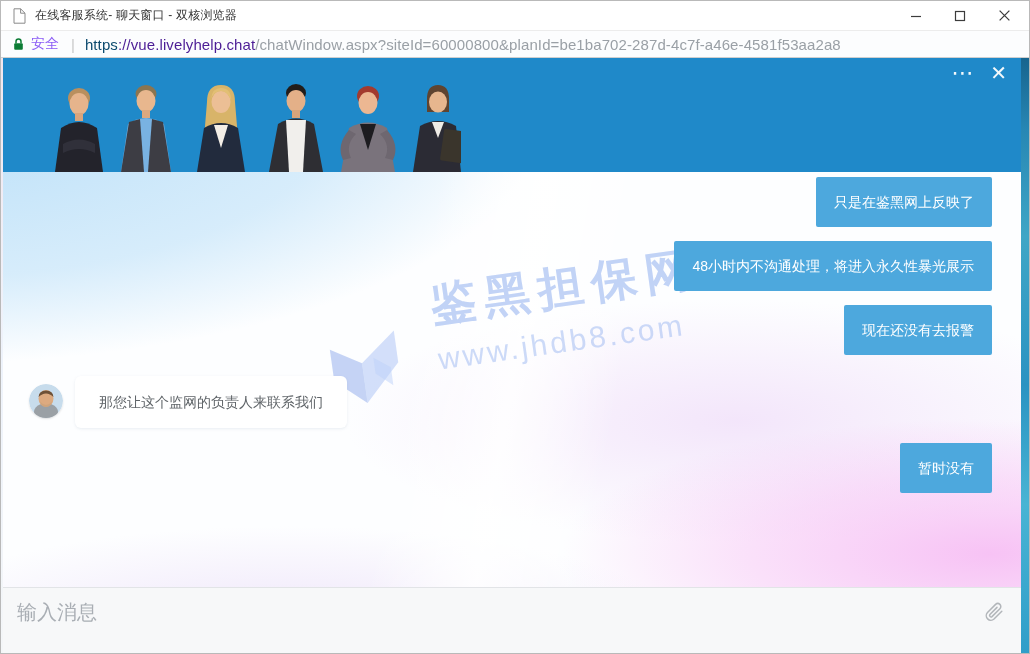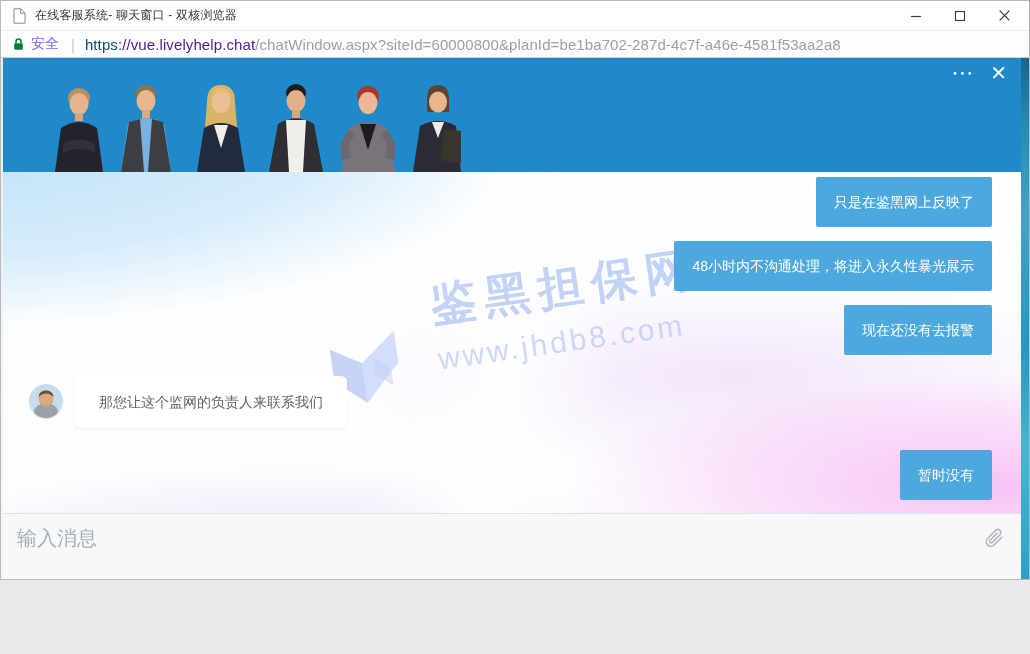--- a/index.html
+++ b/index.html
@@ -1,18 +1,18 @@
 <!DOCTYPE html>
 <html><head>
 <meta charset="utf-8">
 <style>
   html,body{margin:0;padding:0;background:#e9e9e9;}
   *{box-sizing:border-box;}
   .screen{
-    width:1030px;height:580px;
+    width:1030px;height:654px;
     font-family:"Liberation Sans","DejaVu Sans",sans-serif;
     border:1px solid #b9b9b9;
     display:flex;flex-direction:column;
     background:#fff;overflow:hidden;position:relative;
   }
   
   .titlebar{height:29px;background:#ffffff;display:flex;align-items:center;padding:0 10px 0 12px;flex:0 0 auto;}
   .page-icon{width:13px;height:16px;margin-right:9px;flex:0 0 auto;}
   .title-text{font-size:12px;color:#333;letter-spacing:.2px;}
   .win-controls{margin-left:auto;display:flex;align-items:center;gap:30px;padding-right:8px;}
@@ -55,21 +55,21 @@
   .wm-url{font-size:30px;font-weight:500;letter-spacing:3px;color:rgba(150,180,240,.48);margin-top:6px;}
   .messages{position:absolute;inset:0;z-index:1;display:flex;flex-direction:column;
     padding:5px 29px 0 26px;gap:14px;}
   .bubble{font-size:14px;line-height:20px;border-radius:2px;padding:15px 18px;max-width:640px;}
   .bubble.agent{align-self:flex-end;background:#4da8dd;color:#fff;}
   .visitor-row{align-self:flex-start;display:flex;gap:12px;margin-top:7px;}
   .avatar{width:34px;height:34px;border-radius:50%;overflow:hidden;flex:0 0 auto;margin-top:8px;
     box-shadow:0 1px 2px rgba(0,0,0,.12);}
   .bubble.visitor{background:#ffffff;color:#5f6468;border-radius:6px;padding:16px 24px;
     box-shadow:0 1px 3px rgba(120,140,170,.15);}
-  .bubble.last{margin-top:8px;}
+  .bubble.last{margin-top:1px;}
   
   .chat-input{height:66px;flex:0 0 auto;position:relative;background:#f7f8f9;border-top:1px solid #e2e4e7;}
   .msg-input{position:absolute;inset:0;width:100%;height:100%;border:none;background:transparent;resize:none;
     outline:none;font-family:Liberation Serif, serif;font-size:20px;color:#333;padding:11px 46px 0 14px;}
   .msg-input::placeholder{color:#a9aeb4;}
   .attach{position:absolute;right:14px;top:12px;width:24px;height:24px;cursor:pointer;}
 </style>
 </head>
 <body>
 

